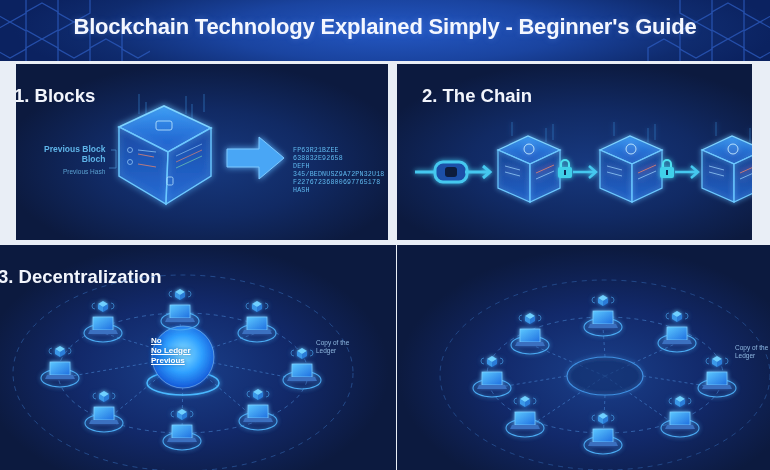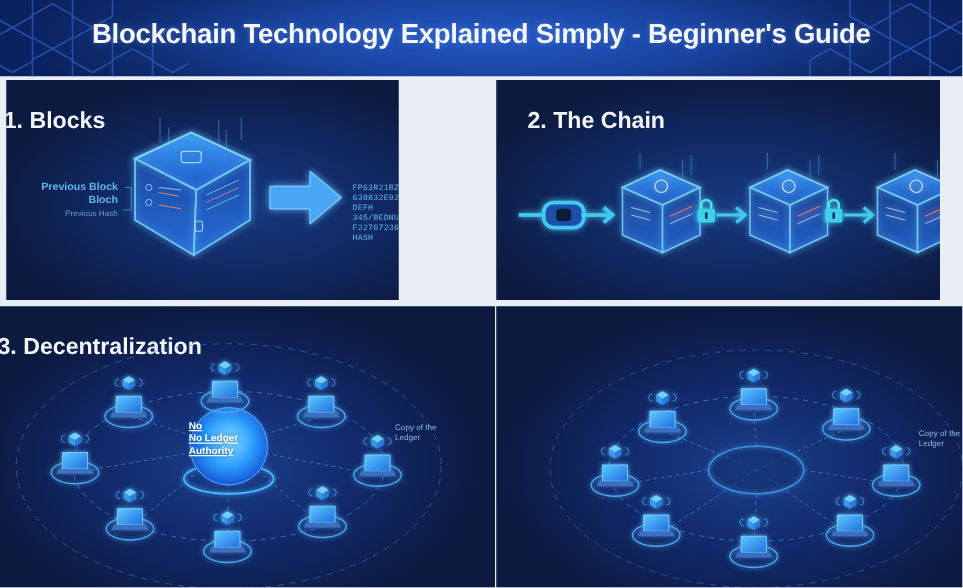--- a/index.html
+++ b/index.html
@@ -3,21 +3,21 @@
 <meta charset="utf-8">
 <style>
   html, body { margin:0; padding:0; }
   body { width:770px; height:470px; overflow:hidden; background:#e9eef6; position:relative; font-family:"Liberation Sans", sans-serif; }
   .header { position:absolute; left:0; top:0; width:770px; height:61px;
     background: radial-gradient(ellipse 380px 70px at 395px 30px, #2458c4 0%, #1a44a0 45%, #0f2b6e 80%, #0b2260 100%); overflow:hidden; }
   .header svg.hex { position:absolute; top:0; }
   .header .title { position:absolute; left:0; right:0; top:14px; text-align:center; color:#f4f7ff;
     font-size:22px; font-weight:bold; letter-spacing:-0.2px; text-shadow:0 0 6px rgba(120,170,255,0.35); }
   .panel { position:absolute; overflow:hidden; background:#0d1a3e; }
-  .p1 { left:5px; top:64px; width:314px; height:176px; background: radial-gradient(ellipse 240px 120px at 190px 100px, #17397f 0%, #112a64 45%, #0c1a3f 85%); }
+  .p1 { left:16px; top:64px; width:372px; height:176px; background: radial-gradient(ellipse 240px 120px at 190px 100px, #17397f 0%, #112a64 45%, #0c1a3f 85%); }
   .p2 { left:397px; top:64px; width:355px; height:176px; background: radial-gradient(ellipse 260px 120px at 190px 100px, #17397f 0%, #112a64 45%, #0c1a3f 85%); }
   .p3 { left:0; top:245px; width:396px; height:225px; background: radial-gradient(ellipse 240px 150px at 185px 125px, #1a3f8a 0%, #12296a 45%, #0c1a3f 85%); }
   .p4 { left:397px; top:245px; width:373px; height:225px; background: radial-gradient(ellipse 240px 150px at 205px 130px, #1a3f8a 0%, #12296a 45%, #0c1a3f 85%); }
   .ptitle { position:absolute; color:#f2f5fc; font-size:18.5px; font-weight:bold; white-space:nowrap; }
   .p1 .ptitle { left:-2px; top:21px; }
   .p2 .ptitle { left:25px; top:21px; }
   .p3 .ptitle { left:-2px; top:21px; }
   .p4 .ptitle { left:25px; top:21px; }
   .lbl { position:absolute; color:#5fb4e8; white-space:nowrap; }
   .hash { position:absolute; left:277px; top:83px; color:#5fb8ee; font-family:"Liberation Mono", monospace; font-size:6.6px; line-height:8px; letter-spacing:0.2px; }
@@ -255,21 +255,21 @@
       <use href="#node" x="60" y="125"></use>
       <use href="#node" x="302" y="127"></use>
       <use href="#node" x="104" y="170"></use>
       <use href="#node" x="182" y="188"></use>
       <use href="#node" x="258" y="168"></use>
     </g>
   </svg>
   <div class="globe-text">
     <div>No</div>
     <div>No Ledger</div>
-    <div>Authority</div>
+    <div>Previous</div>
   </div>
   <div class="ledger" style="left:316px; top:94px;">
     <div>Copy of the</div>
     <div>Ledger</div>
   </div>
 </div>
 
 <div class="panel p4">
   <svg class="layer" width="373" height="225">
     <defs>

